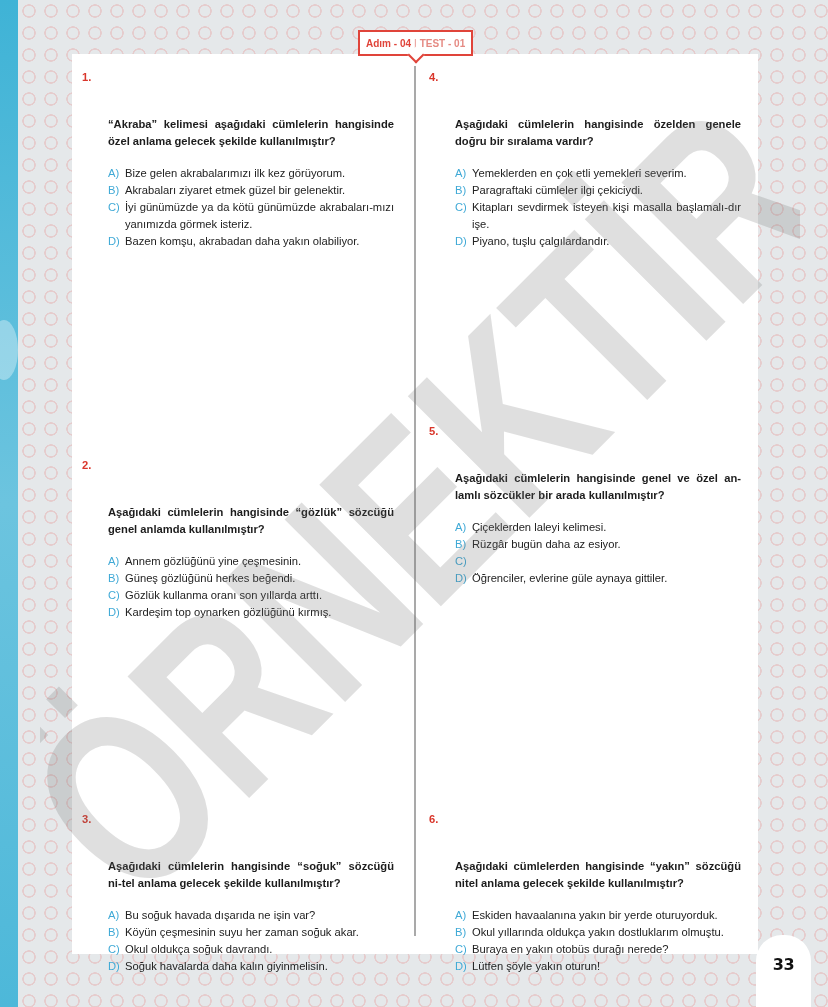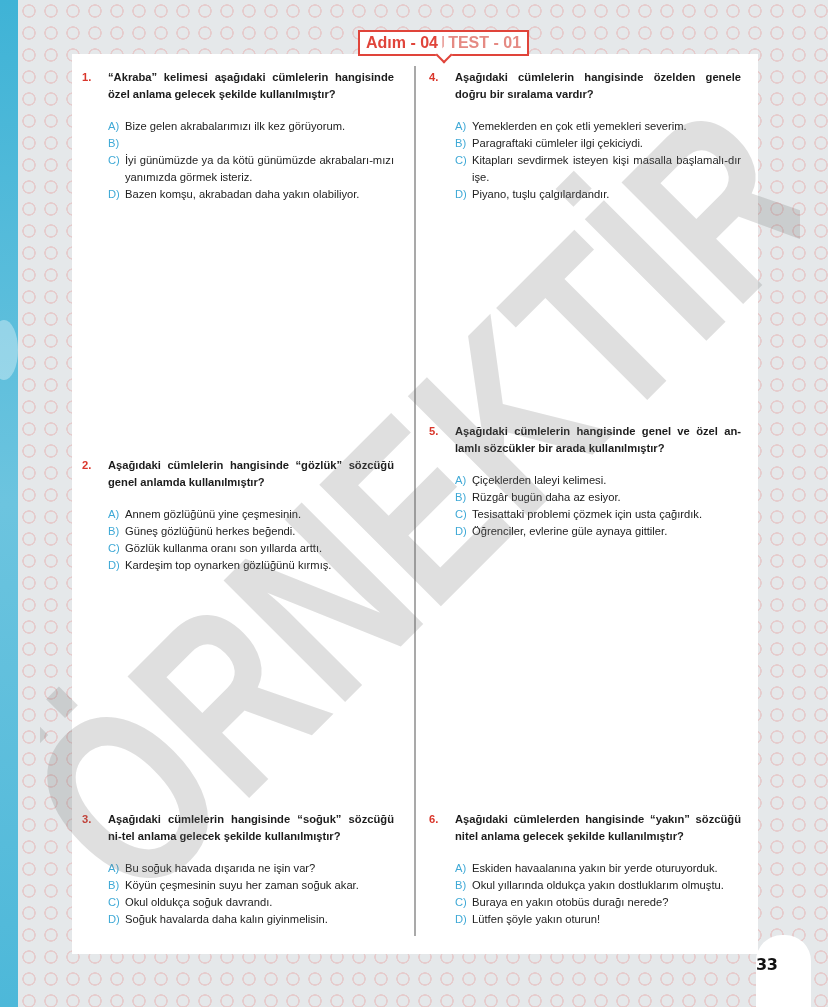--- a/index.html
+++ b/index.html
@@ -26,21 +26,21 @@
       border-radius: 50%; background: rgba(255,255,255,0.35);
     }
     .page {
       position: absolute; left: 72px; top: 54px; width: 686px; height: 900px;
       background: #ffffff; z-index: 2;
     }
     .header-badge {
       position: absolute; left: 358px; top: 30px; height: 22px;
       border: 2px solid #e0443a; background: #ffffff;
       padding: 0 6px; display: flex; align-items: center;
-      font-size: 16px; z-index: 5; white-space: nowrap;
+      font-size: 10px; z-index: 5; white-space: nowrap;
     }
     .header-badge .step { color: #e0443a; font-weight: bold; }
     .header-badge .sep { color: #e58a83; margin: 0 3px; }
     .header-badge .test { color: #e58a83; font-weight: bold; }
     .header-badge::after {
       content: ""; position: absolute; left: 50%; bottom: -7px;
       width: 10px; height: 10px; background: #fff;
       border-right: 2px solid #e0443a; border-bottom: 2px solid #e0443a;
       transform: translateX(-50%) rotate(45deg);
     }
@@ -52,31 +52,32 @@
       position: absolute; z-index: 4; width: 312px; font-size: 11.2px; color: #222;
     }
     .q-head { display: flex; }
     .q-num {
       color: #d9362b; font-weight: bold; width: 26px; flex: 0 0 26px;
       line-height: 17px;
     }
     .q-text {
       font-weight: bold; line-height: 17px; text-align: justify;
       color: #1c1c1c;
+      margin-top: 47px;
     }
     .options { margin-top: 15px; padding-left: 26px; }
     .option { display: flex; line-height: 17px; }
     .opt-letter { color: #3fa9d6; width: 17px; flex: 0 0 17px; }
     .opt-text { color: #222; }
     .page-number-tab {
       position: absolute; left: 756px; top: 935px; width: 55px; height: 72px;
       background: #ffffff; border-radius: 26px 26px 0 0; z-index: 3;
     }
     .page-number {
-      position: absolute; left: 756px; top: 955px; width: 55px; text-align: left;
+      position: absolute; left: 756px; top: 955px; width: 55px; text-align: center;
       font-weight: bold; font-size: 16px; color: #111; z-index: 4;
       font-family: "DejaVu Sans", sans-serif; letter-spacing: -0.5px;
     }
     .watermark {
       position: absolute; left: 40px; top: 120px; width: 760px; height: 760px;
       z-index: 6; pointer-events: none;
     }
     .watermark text {
       font-family: "Liberation Sans", sans-serif; font-weight: bold;
       fill: rgba(110,110,110,0.22); font-size: 250px;
@@ -105,20 +106,21 @@
     <span class="q-num">1.</span>
     <span class="q-text">“Akraba” kelimesi aşağıdaki cümlelerin hangisinde özel anlama gelecek şekilde kullanılmıştır?</span>
   </div>
   <div class="options">
     <div class="option">
         <span class="opt-letter">A)</span>
         <span class="opt-text">Bize gelen akrabalarımızı ilk kez görüyorum.</span>
       </div>
     <div class="option">
         <span class="opt-letter">B)</span>
+        <span class="opt-text">Akrabaları ziyaret etmek güzel bir gelenektir.</span>
       </div>
     <div class="option">
         <span class="opt-letter">C)</span>
         <span class="opt-text" style="text-align:justify">İyi günümüzde ya da kötü günümüzde akrabaları-mızı yanımızda görmek isteriz.</span>
       </div>
     <div class="option">
         <span class="opt-letter">D)</span>
         <span class="opt-text">Bazen komşu, akrabadan daha yakın olabiliyor.</span>
       </div>
   </div>
@@ -208,21 +210,20 @@
     <div class="option">
         <span class="opt-letter">A)</span>
         <span class="opt-text">Çiçeklerden laleyi kelimesi.</span>
       </div>
     <div class="option">
         <span class="opt-letter">B)</span>
         <span class="opt-text">Rüzgâr bugün daha az esiyor.</span>
       </div>
     <div class="option">
         <span class="opt-letter">C)</span>
-        <span class="opt-text">Tesisattaki problemi çözmek için usta çağırdık.</span>
       </div>
     <div class="option">
         <span class="opt-letter">D)</span>
         <span class="opt-text">Öğrenciler, evlerine güle aynaya gittiler.</span>
       </div>
   </div>
 </div>
 
 <div class="question" style="left:429px; top:811px; width:312px;">
   <div class="q-head">

